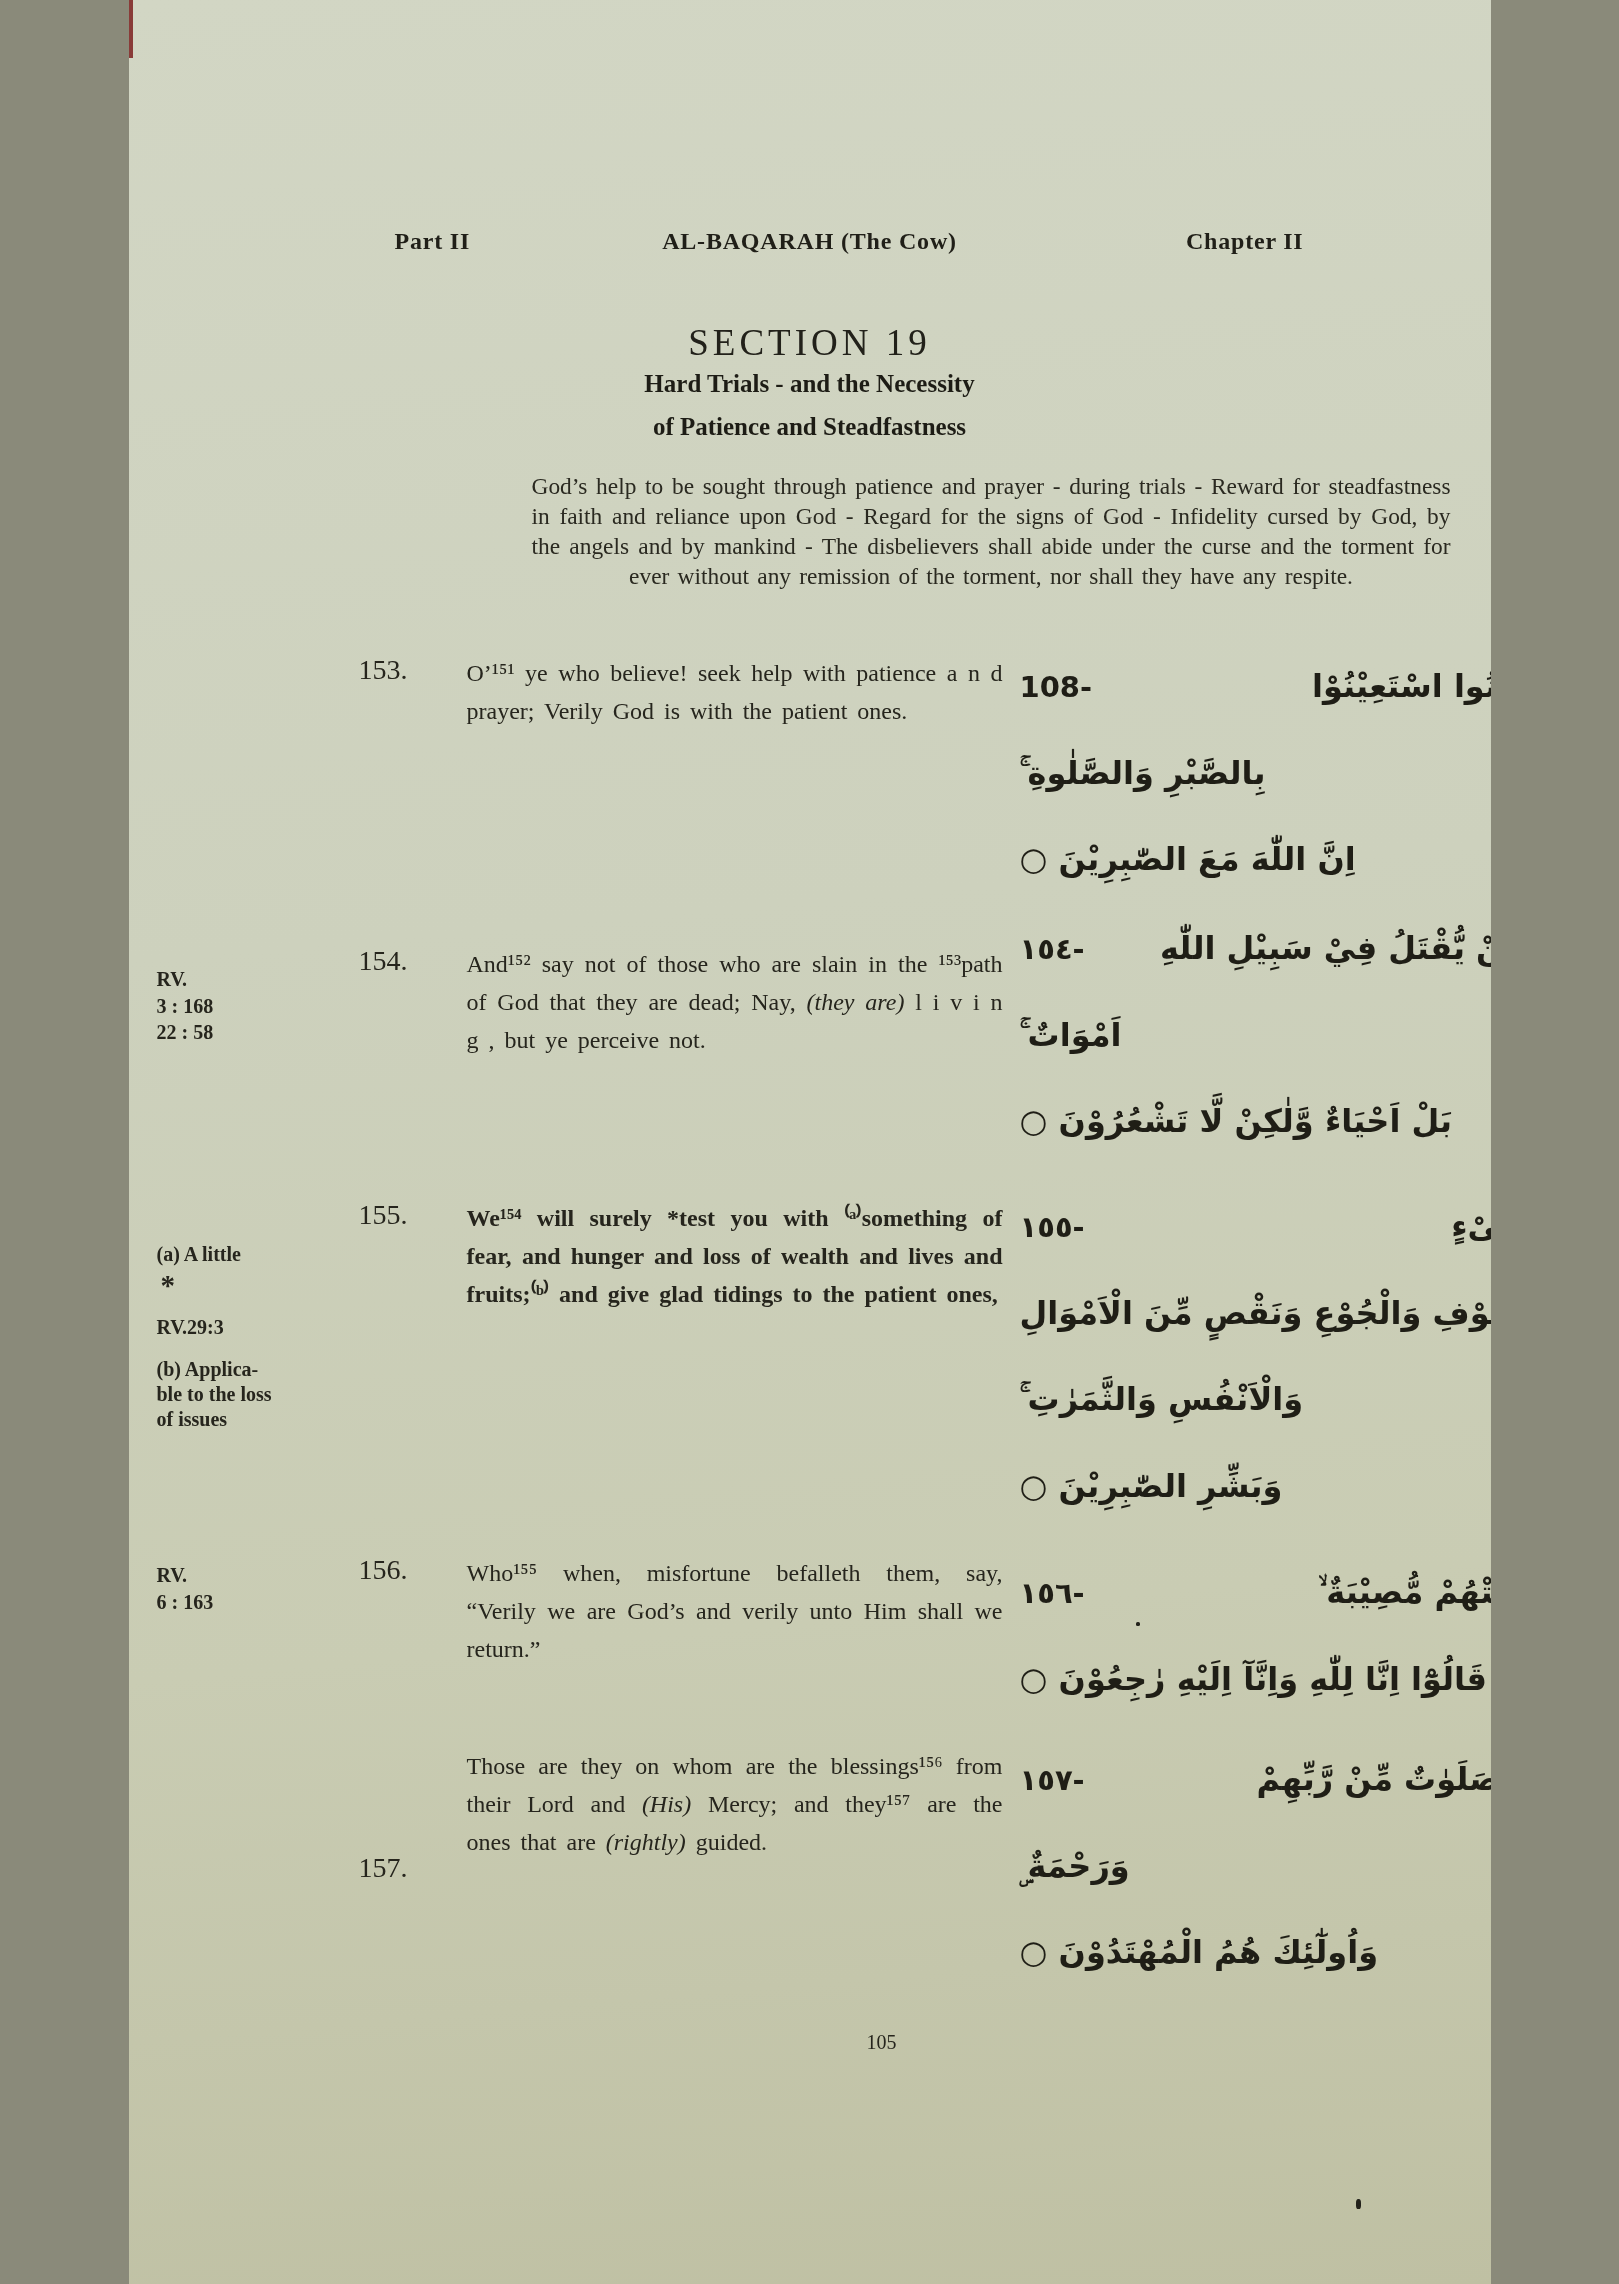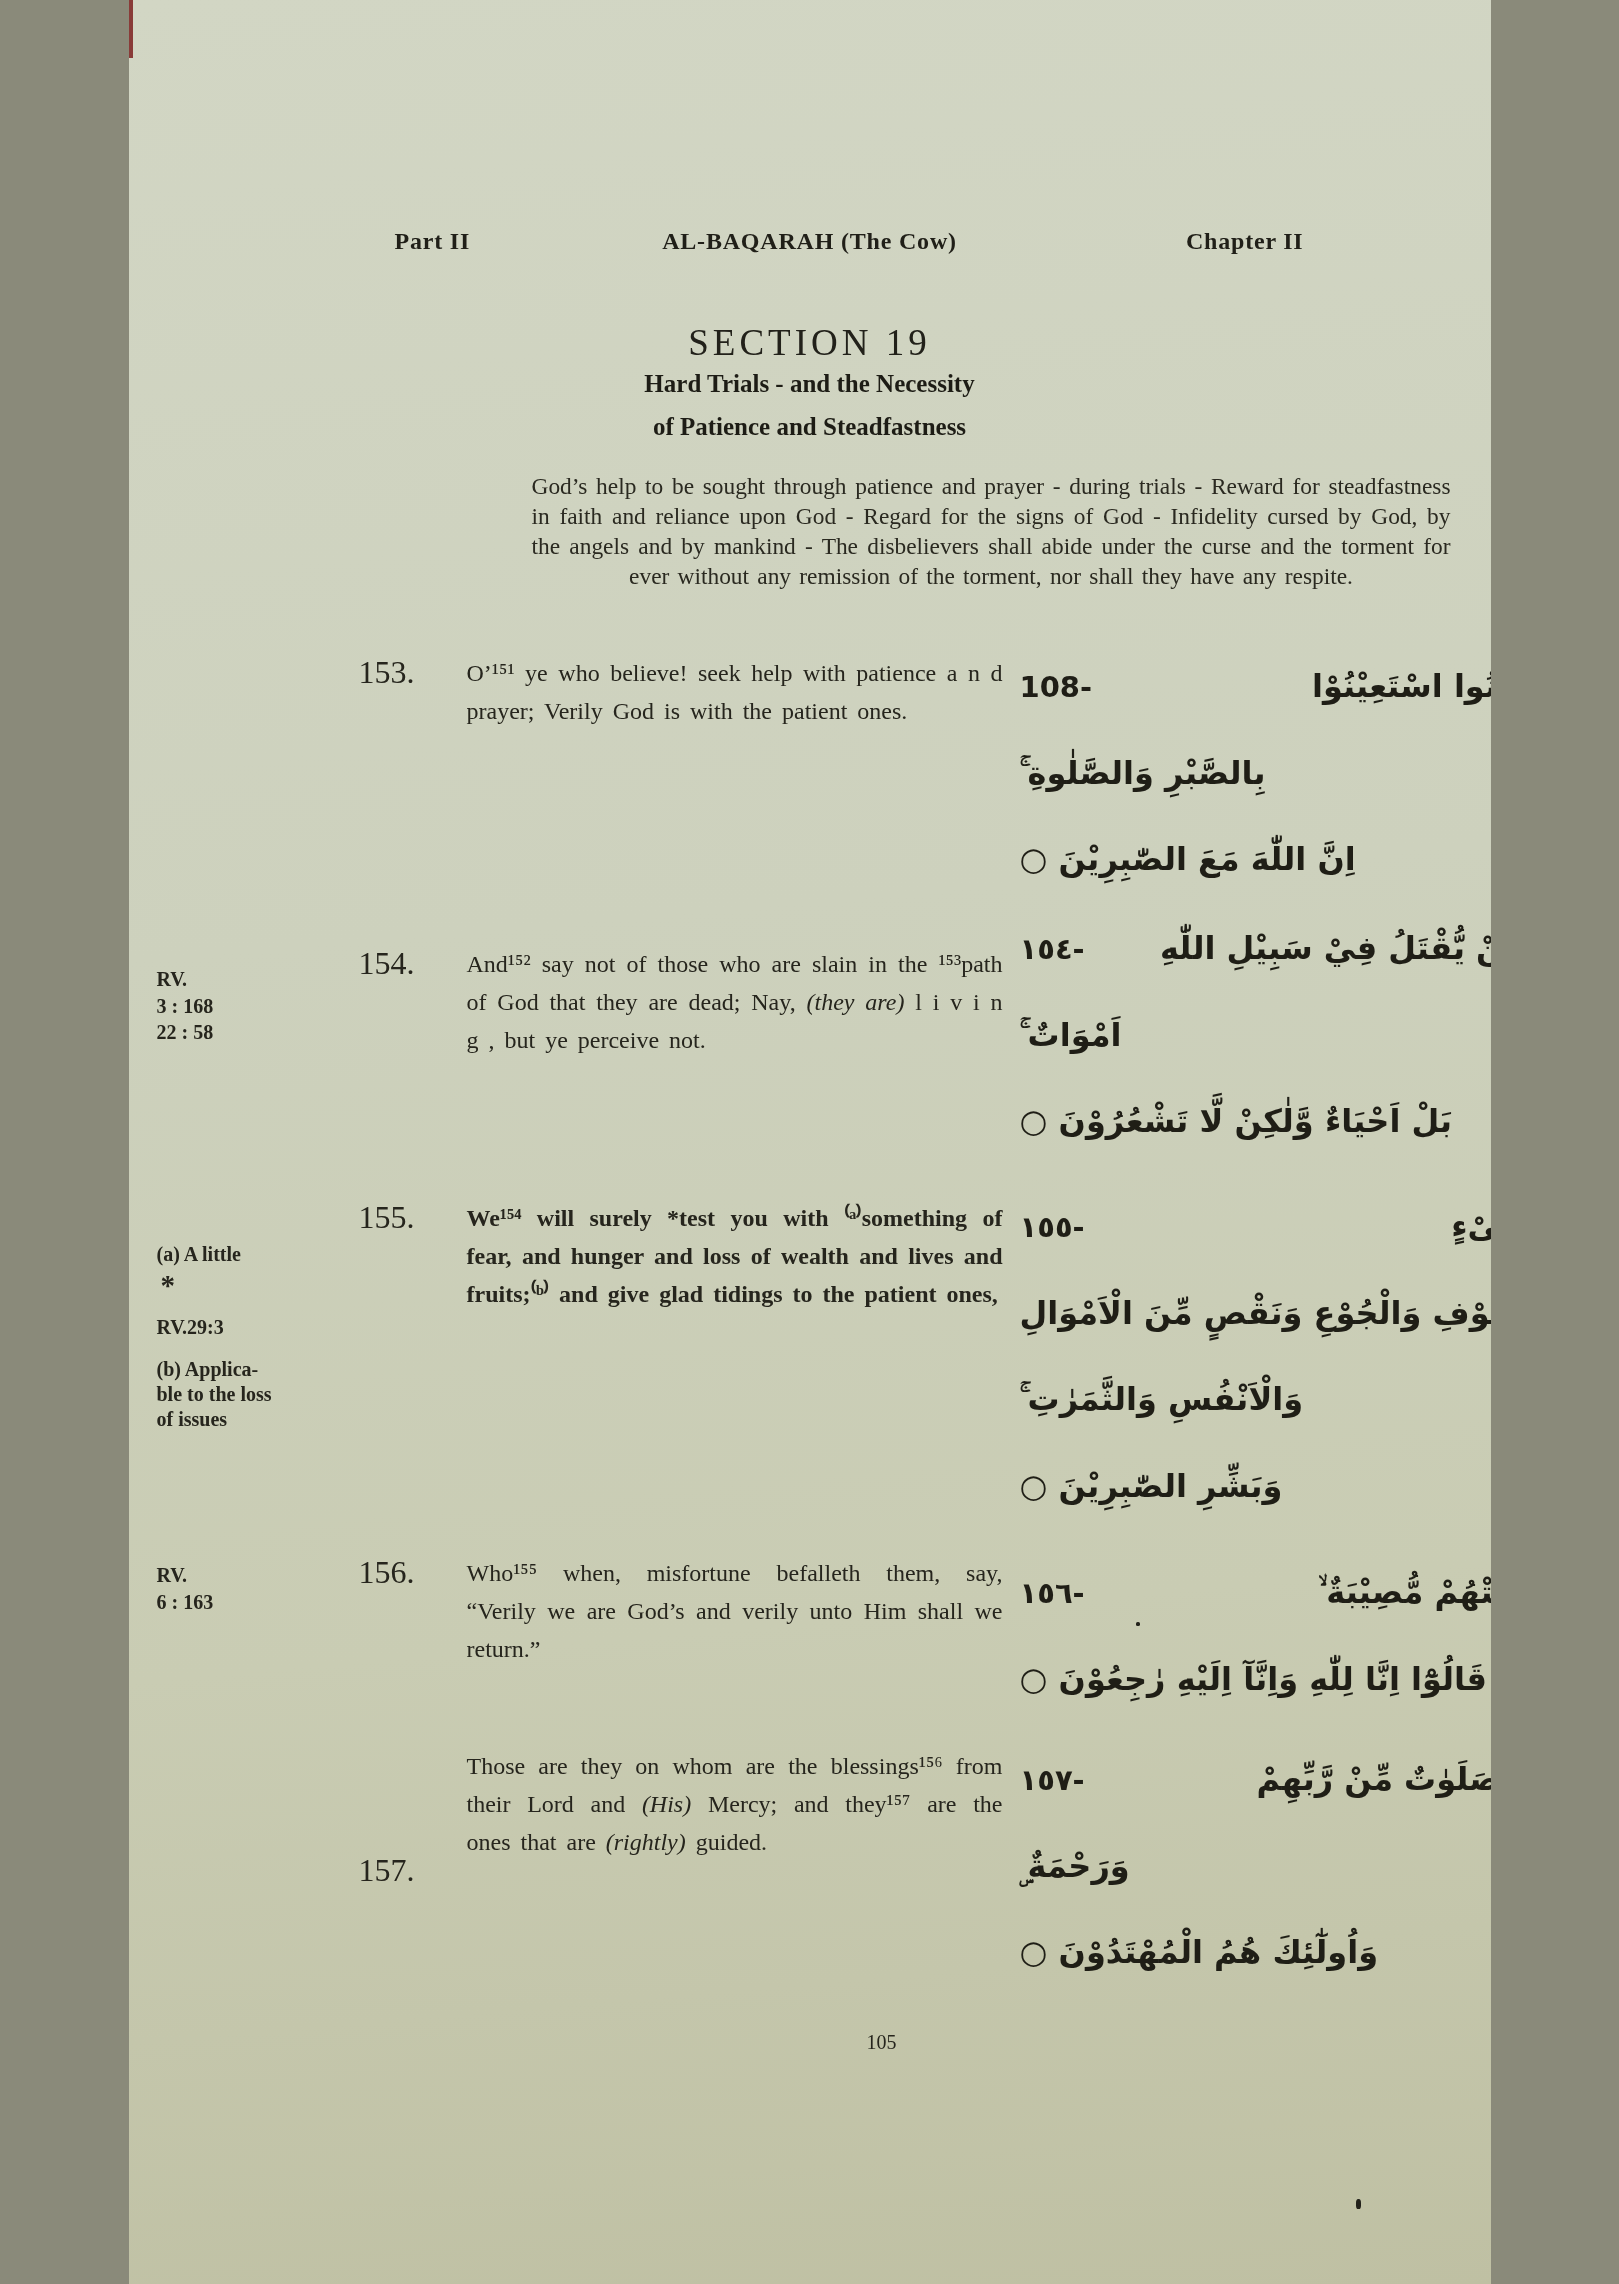--- a/index.html
+++ b/index.html
@@ -37,21 +37,21 @@
   
   .mnote{position:absolute;left:28px;font-size:20px;font-weight:700;line-height:26.6px;color:#26251d;}
   .m-rv154{top:966px;}
   .m-a{top:1241px;}
   .m-star{top:1272px;left:32px;font-size:29px;}
   .m-rv29{top:1314px;}
   .m-b{top:1357px;line-height:25px;}
   .m-rv156{top:1562px;}
 
   
-  .vnum{position:absolute;left:230px;font-size:32px;color:#26251d;}
+  .vnum{position:absolute;left:230px;font-size:28px;color:#26251d;}
   .veng{position:absolute;left:338px;width:536px;font-size:24px;line-height:38px;
     text-align:justify;color:#26251d;word-spacing:4px;}
   .veng .it{font-style:italic;}
   .v153e{top:654px;} .v154e{top:945px;} .v155e{top:1199px;font-weight:bold;} .v156e{top:1554px;} .v157e{top:1747px;}
   .n153{top:654px;} .n154{top:945px;} .n155{top:1199px;} .n156{top:1554px;} .n157{top:1852px;}
 
   .arv{position:absolute;left:891px;width:683px;color:#1f1e16;
     font-family:"DejaVu Sans", sans-serif;font-weight:700;font-size:32px;line-height:1.55;}
   .ar-first{display:flex;justify-content:space-between;align-items:flex-start;direction:ltr;}
   .ar-num{white-space:nowrap;padding-top:3.2px;font-size:29px;}

